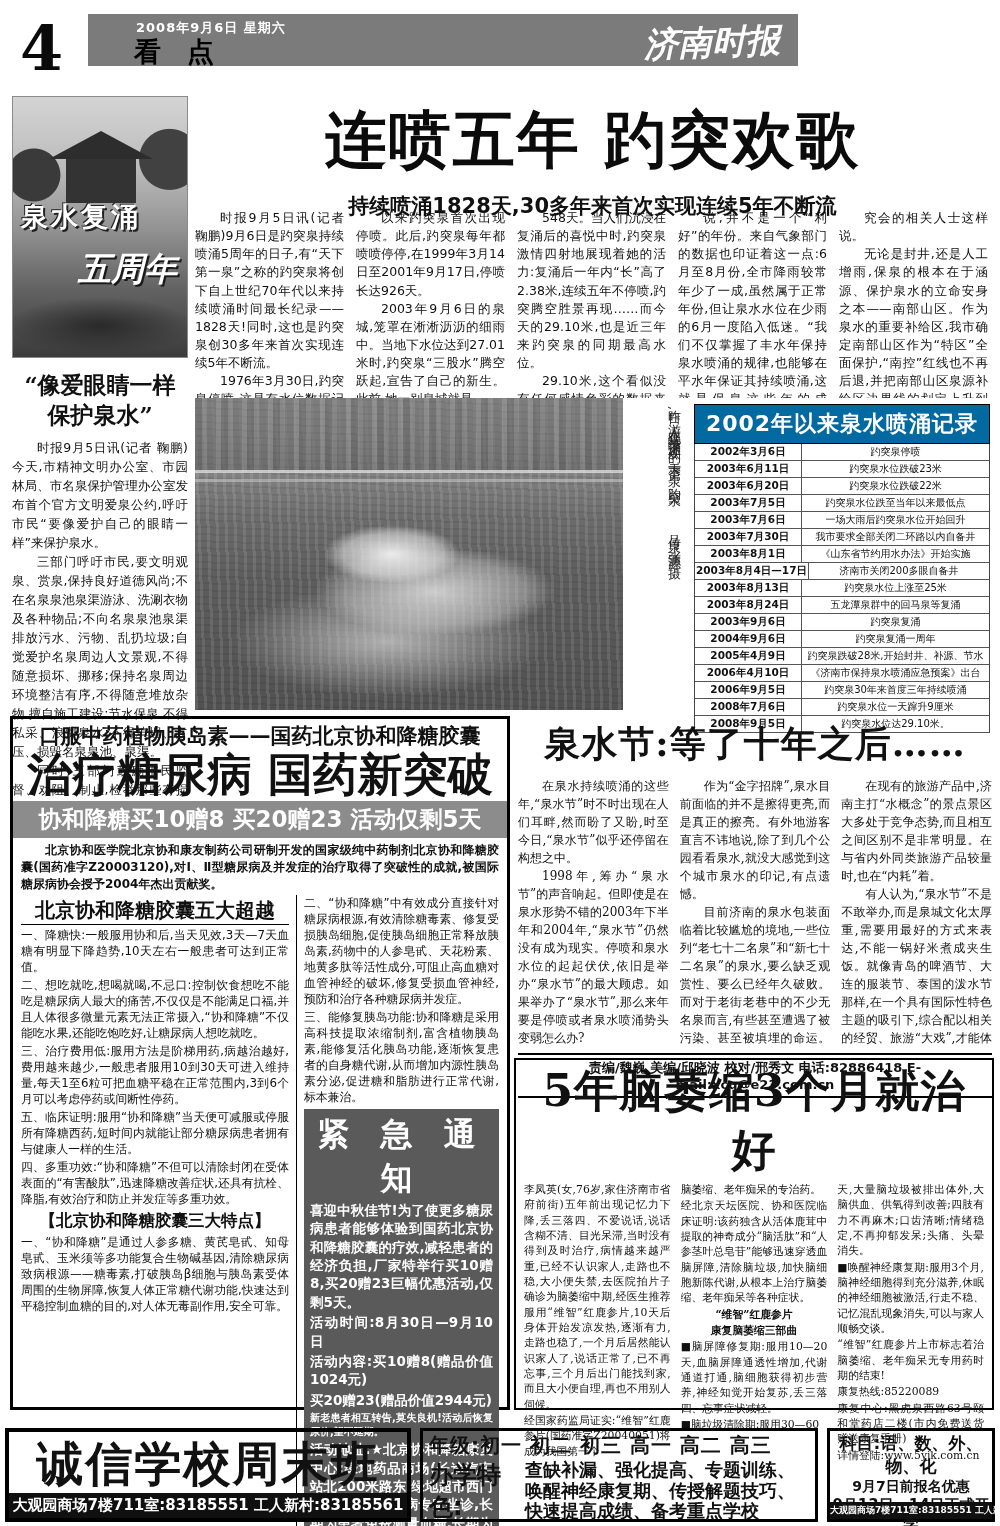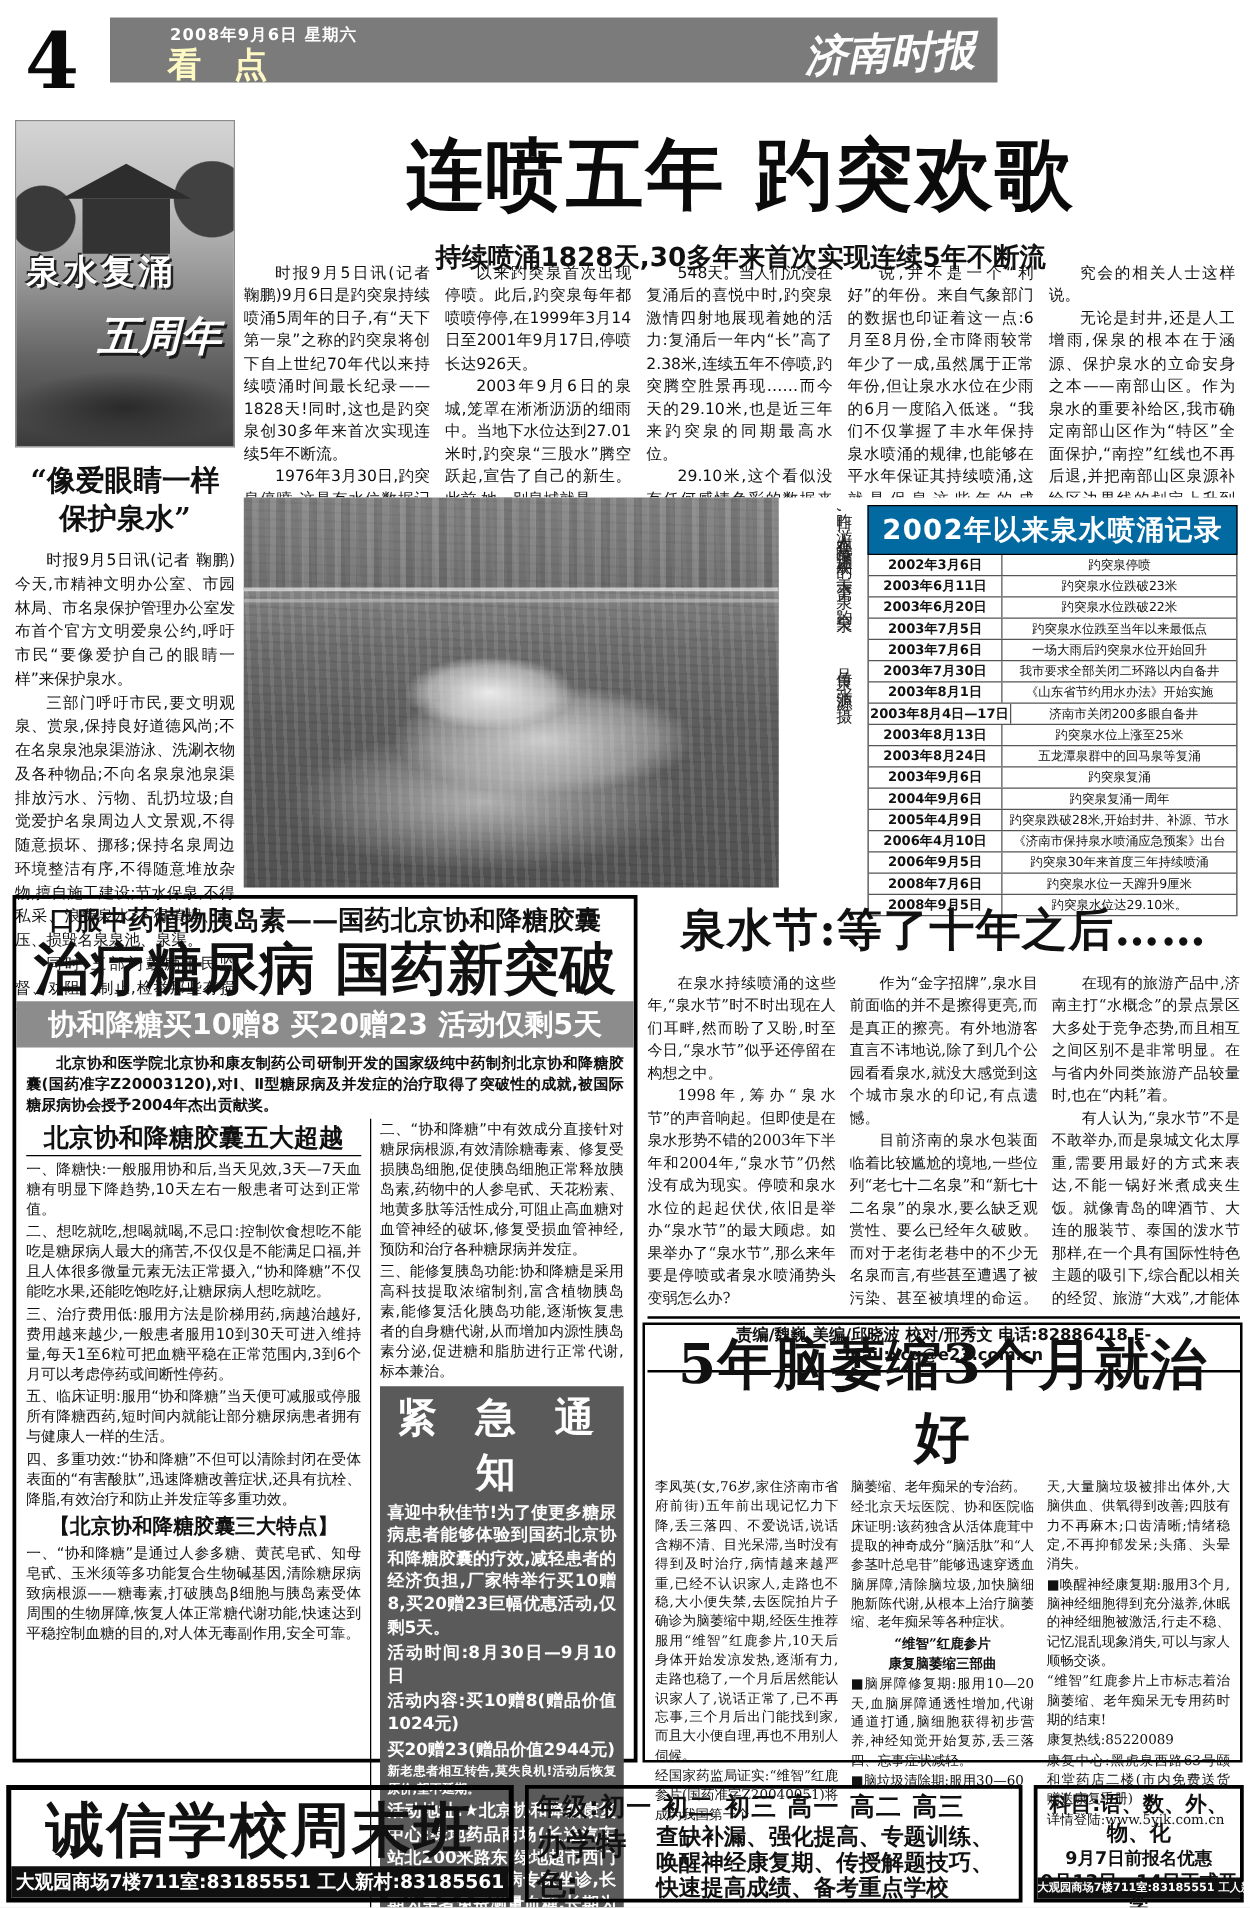--- a/index.html
+++ b/index.html
@@ -2,21 +2,21 @@
 <html><head>
 <meta charset="utf-8">
 <style>
   html,body{margin:0;padding:0;background:#e9e9e9;}
   #page{position:relative;width:1000px;height:1526px;background:#fff;overflow:hidden;
         font-family:"DejaVu Sans",sans-serif;color:#111;}
   
   .pagenum{position:absolute;left:20px;top:12px;font:900 62px "DejaVu Serif",serif;color:#0a0a0a;}
   .hbar{position:absolute;left:88px;top:14px;width:710px;height:52px;background:#7b7b7b;}
   .hdate{position:absolute;left:48px;top:5px;font-size:13px;font-weight:bold;color:#fff;letter-spacing:1px;}
-  .hsec{position:absolute;left:46px;top:20px;font-size:27px;font-weight:900;color:#fef9c3;letter-spacing:26px;}
+  .hsec{position:absolute;left:46px;top:20px;font-size:27px;font-weight:900;color:#000000;letter-spacing:26px;}
   .mast{position:absolute;right:18px;top:6px;font:italic 900 34px "DejaVu Serif",serif;color:#fdfdfd;transform:rotate(-2deg);}
   
   .sidebar{position:absolute;left:12px;top:96px;width:176px;}
   .sphoto{position:relative;width:176px;height:262px;border:1px solid #8a8a8a;box-sizing:border-box;overflow:hidden;
     background:
      radial-gradient(circle at 12% 30%, #3a3a3a 0 26px, transparent 27px),
      radial-gradient(circle at 90% 24%, #414141 0 30px, transparent 31px),
      radial-gradient(ellipse 130px 40px at 50% 88%, rgba(35,35,35,.85), transparent 72%),
      linear-gradient(180deg,#d4d4d4 0,#bcbcbc 70px,#949494 130px,#646464 190px,#3a3a3a 262px);}
   .pav{position:absolute;left:36px;top:34px;width:104px;}

